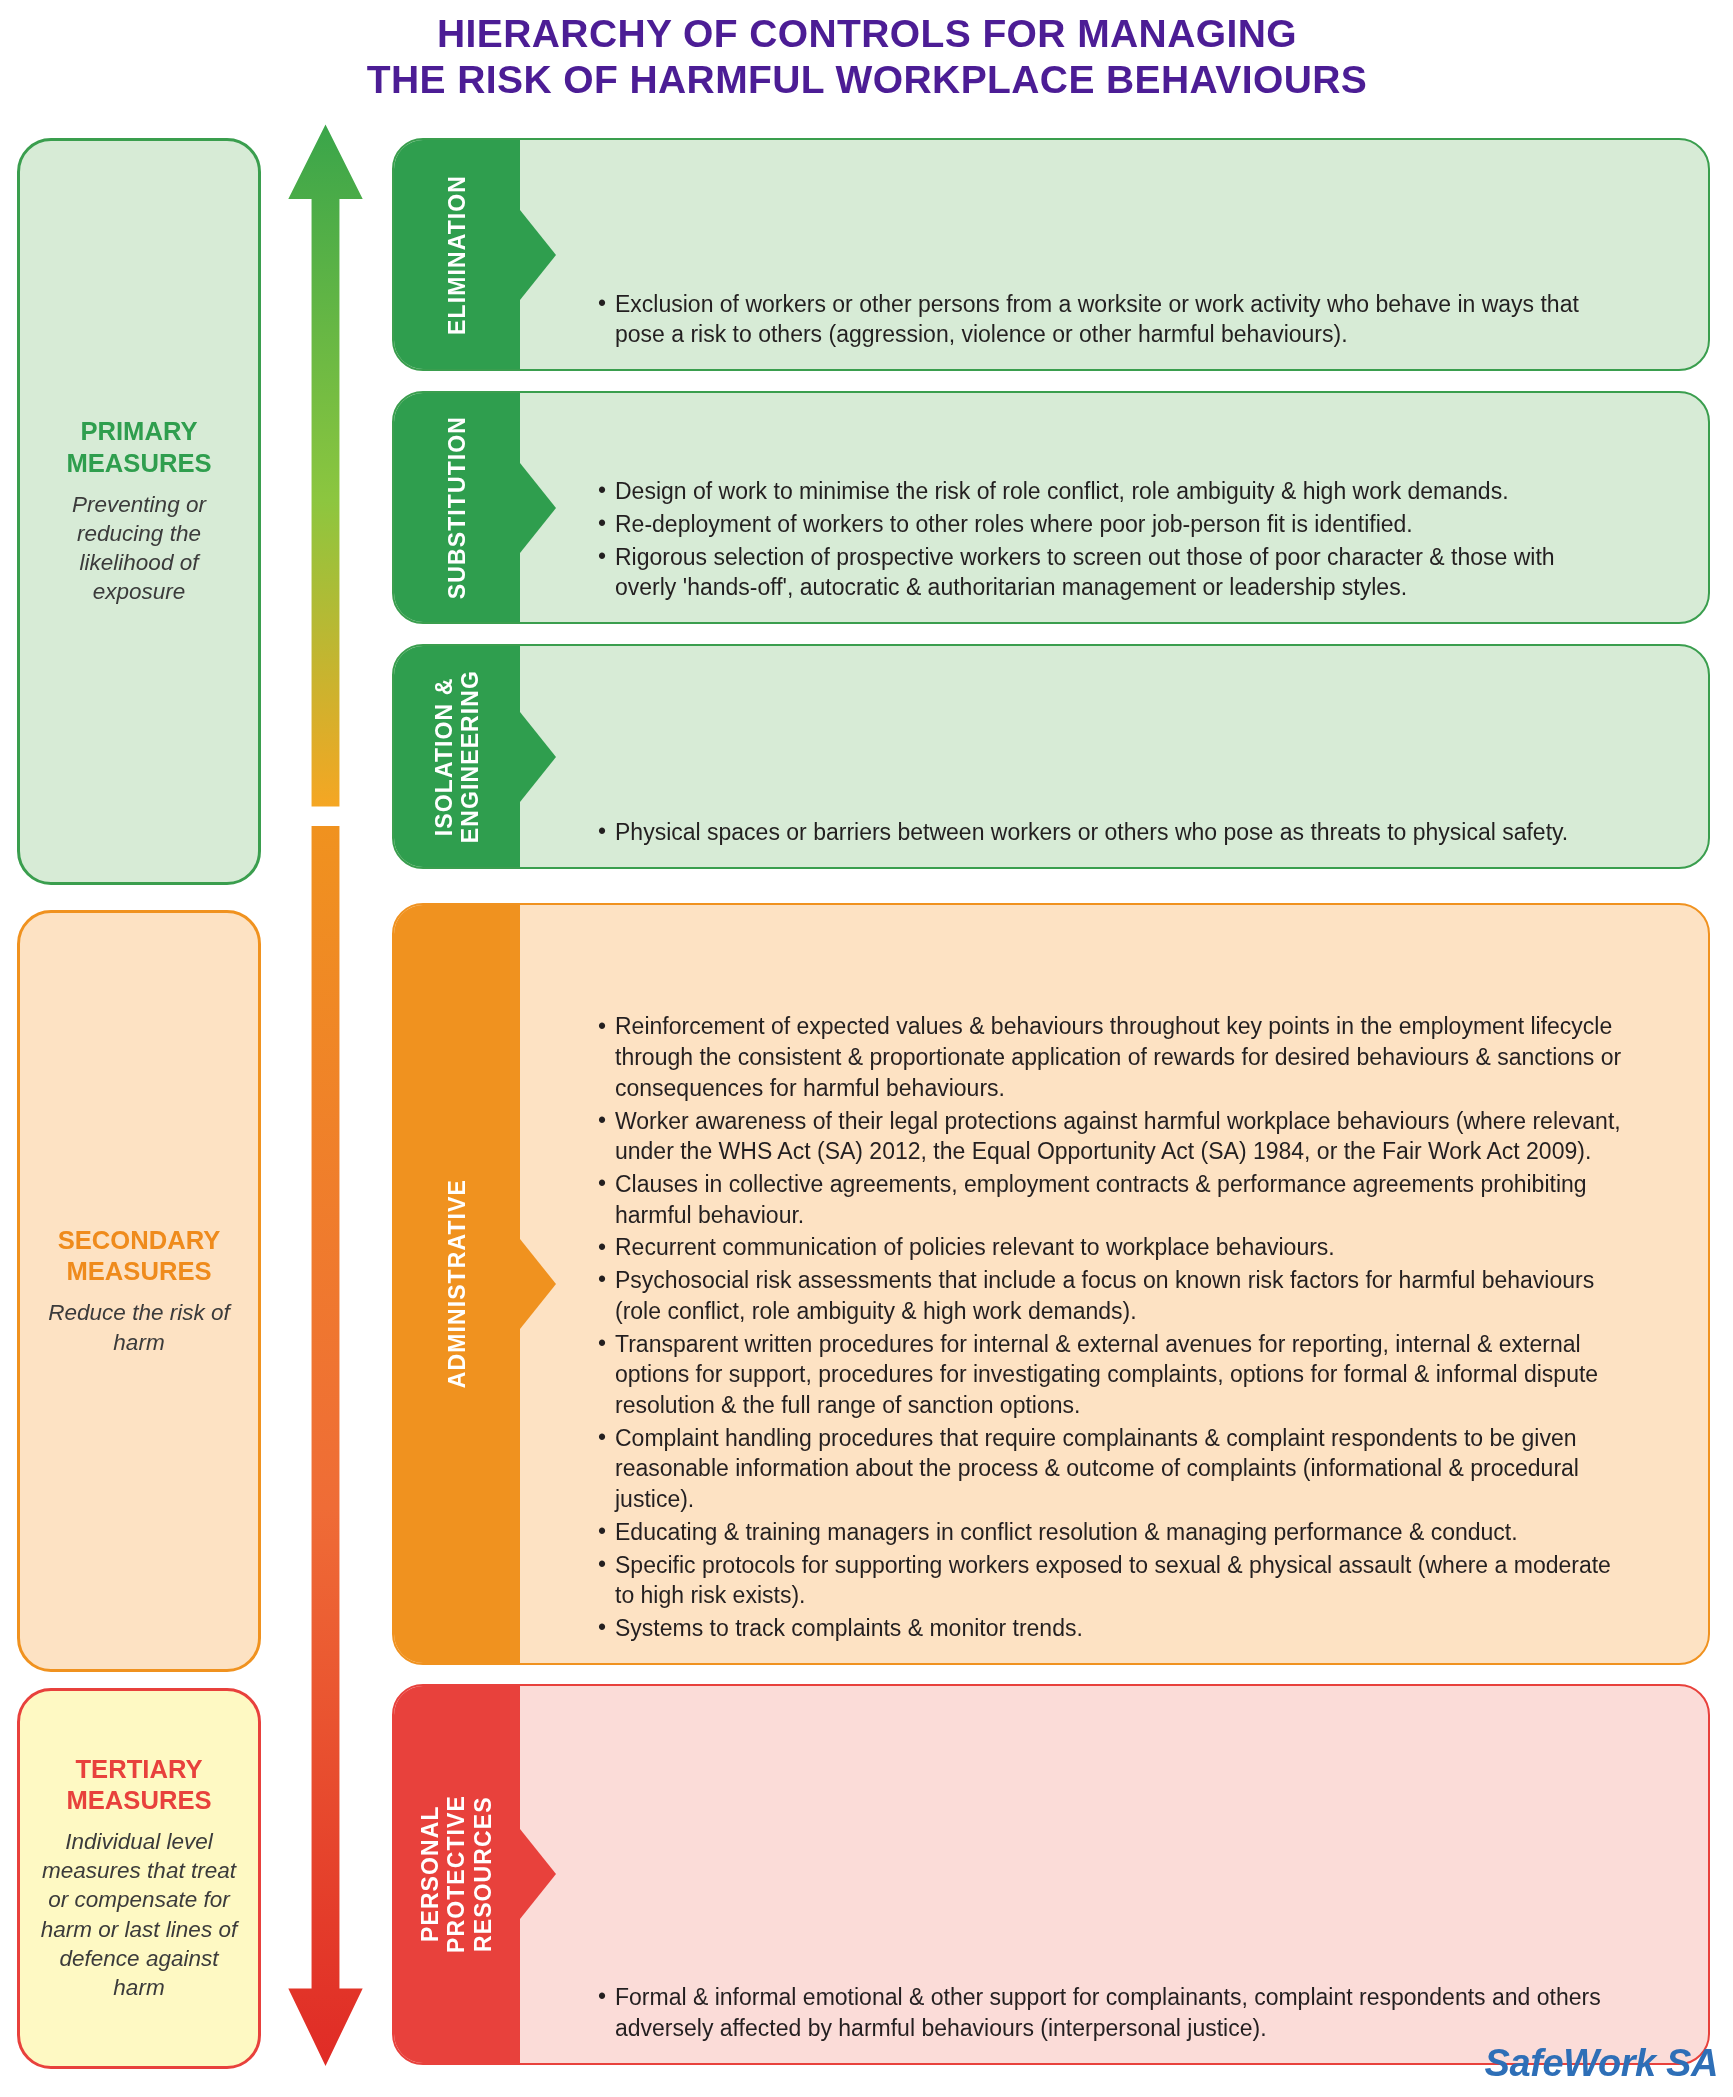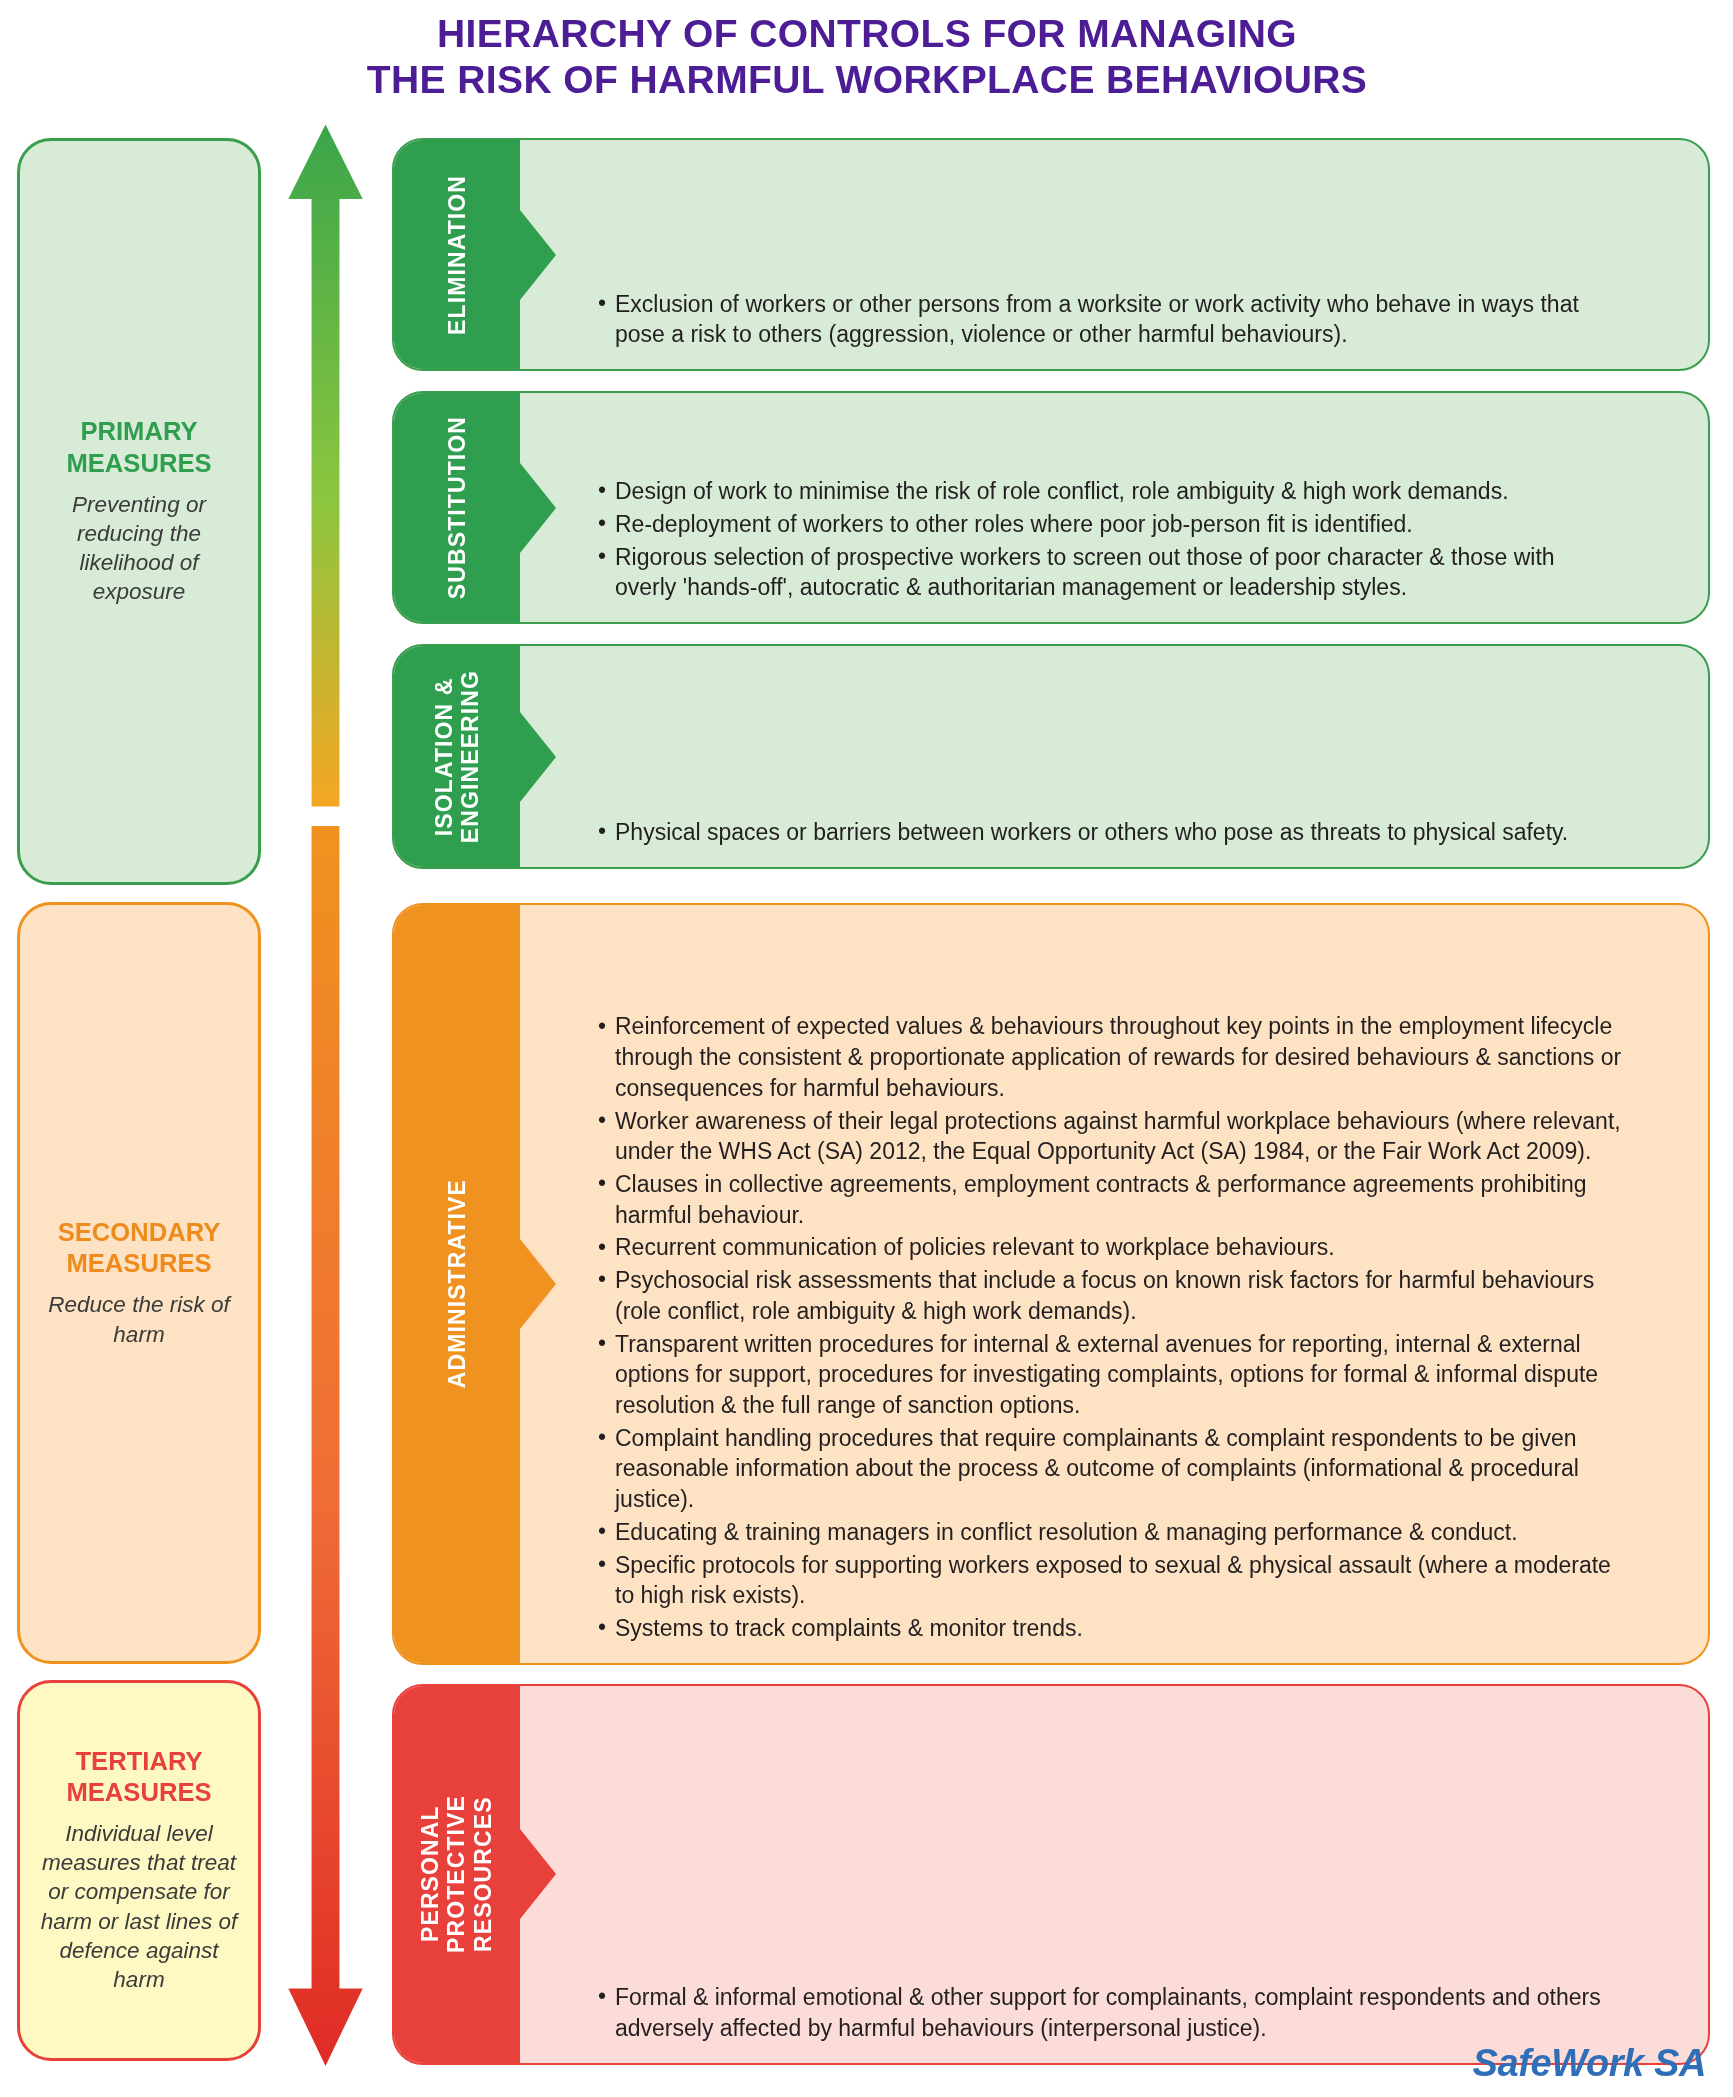--- a/index.html
+++ b/index.html
@@ -54,21 +54,21 @@
   }
   .measure-card.primary {
     background: #d7ebd6;
     border-color: #3a9e4e;
     height: 747px;
   }
   .measure-card.secondary {
     background: #fde2c3;
     border-color: #f0921f;
     height: 762px;
-    margin-top: 17px;
+    margin-top: 25px;
   }
   .measure-card.tertiary {
     background: #fef9c3;
     border-color: #e8413c;
     height: 381px;
     margin-top: 15.5px;
   }
   .measure-title {
     font-size: 25.6px;
     font-weight: bold;
@@ -204,21 +204,21 @@
     position: absolute;
     left: 0;
     top: -0.8px;
     font-size: 23px;
     color: #231f20;
   }
 
   
   .logo {
     position: absolute;
-    right: 28px;
+    right: 16px;
     bottom: 12.4px;
     font-size: 38px;
     font-weight: bold;
     color: #2e6fb7;
     letter-spacing: -0.4px;
     font-style: italic;
   }
 </style>
 </head>
 <body>

